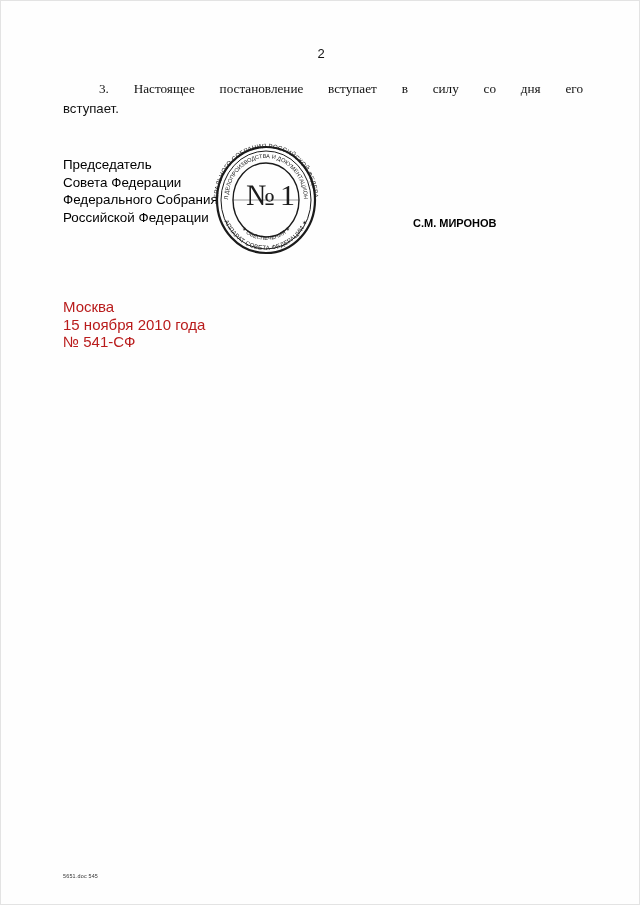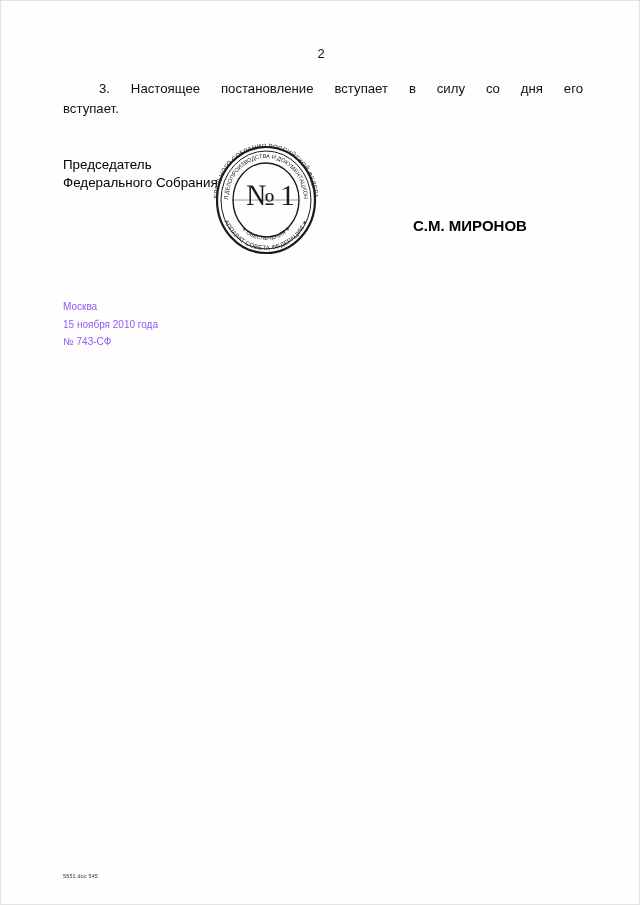--- a/index.html
+++ b/index.html
@@ -47,47 +47,48 @@
   }
   .body-text .indent {
     display: inline-block;
     width: 36px;
   }
   .body-text .para-line-1 {
     display: block;
     text-align: justify;
     text-align-last: justify;
     white-space: nowrap;
+    font-family: Liberation Serif, serif;
   }
   .signature-block {
     position: absolute;
     left: 62px;
     top: 155px;
     font-size: 13.4px;
     font-weight: normal;
     line-height: 17.5px;
     color: #000;
     white-space: nowrap;
   }
   .signer-name {
     position: absolute;
     left: 412px;
     top: 216px;
-    font-size: 15px;
+    font-size: 11px;
     font-weight: bold;
     color: #000;
     white-space: nowrap;
   }
   .place-date-block {
     position: absolute;
     left: 62px;
     top: 297px;
-    font-size: 10px;
+    font-size: 15px;
     line-height: 17.5px;
-    color: #8b5cf6;
+    color: #b91c1c;
     white-space: nowrap;
   }
   .footer-note {
     position: absolute;
     left: 62px;
     top: 872px;
     font-size: 5.4px;
     color: #333;
     letter-spacing: 0.2px;
     white-space: nowrap;
@@ -120,21 +121,23 @@
 
   <div class="page-number">2</div>
 
   <div class="body-text">
     <span class="para-line-1"><span class="indent"></span><span>3. Настоящее постановление вступает в силу со дня его</span></span>
     <span>вступает.</span>
   </div>
 
   <div class="signature-block">
     <div>Председатель</div>
+    <div>Совета Федерации</div>
     <div>Федерального Собрания</div>
+    <div>Российской Федерации</div>
   </div>
 
   <div class="signer-name">С.М. МИРОНОВ</div>
 
   <div class="stamp">
     <svg width="118" height="128" viewBox="0 0 118 128" xmlns="http://www.w3.org/2000/svg">
       <defs>
         <path id="outerTop" d="M 11,64 A 48,52 0 0 1 107,64"></path>
         <path id="outerBottom" d="M 13,64 A 46,50 0 0 0 105,64"></path>
         <path id="innerTop" d="M 21,64 A 38,42 0 0 1 97,64"></path>
@@ -156,18 +159,18 @@
         <textPath href="#innerBottom" startOffset="50%" text-anchor="middle">✶ ОБЕСПЕЧЕНИЯ ✶</textPath>
       </text>
       <line x1="26" y1="64" x2="92" y2="64" stroke="#1b1b1b" stroke-width="0.8" opacity="0.55"></line>
     </svg>
     <div class="stamp-number">№ 1</div>
   </div>
 
   <div class="place-date-block">
     <div>Москва</div>
     <div>15 ноября 2010 года</div>
-    <div>№ 743-СФ</div>
+    <div>№ 541-СФ</div>
   </div>
 
   <div class="footer-note">5651.doc  545</div>
 
 </div>
 
 </body></html>

